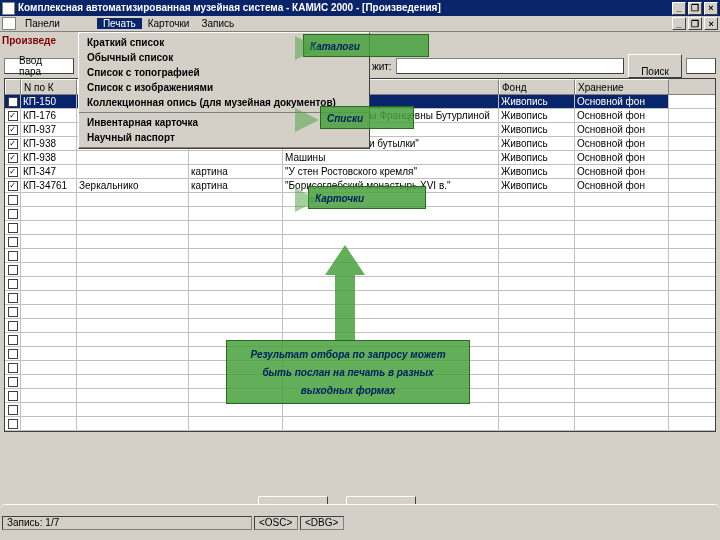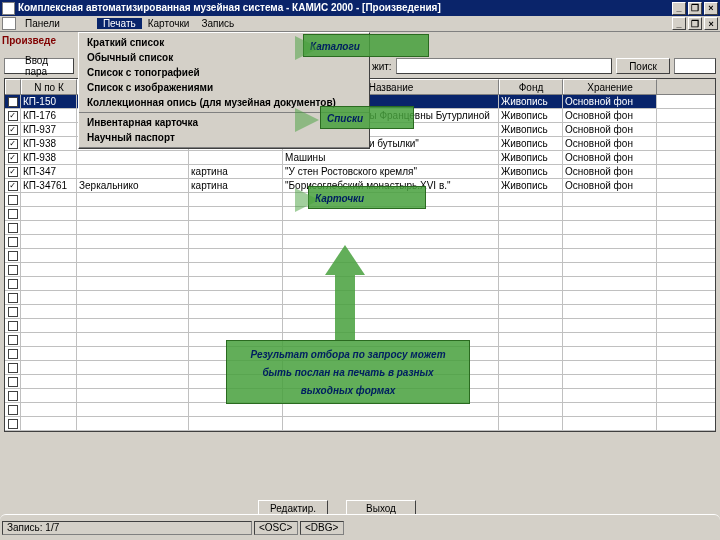--- a/index.html
+++ b/index.html
@@ -6,40 +6,40 @@
   body { width: 720px; height: 540px; background: #d4d0c8; overflow: hidden; position: relative; }
   .outer-title { background: #0a246a; color: #fff; height: 16px; line-height: 16px; padding: 0 2px; display: flex; align-items: center; }
   .outer-title .t { flex: 1; font-weight: bold; }
   .winbtn { width: 14px; height: 13px; background: #d4d0c8; border: 1px solid #fff; border-right-color: #404040; border-bottom-color: #404040; margin-left: 2px; display: flex; align-items: center; justify-content: center; color: #000; font-size: 9px; font-weight: bold; }
   .menubar { background: #d4d0c8; height: 16px; display: flex; align-items: center; padding: 0 2px; border-bottom: 1px solid #808080; }
   .menubar span { padding: 0 6px; cursor: default; }
   .menubar .active { background: #08246b; color: #fff; margin-left: 31px; }
   .inner-title { background: #d4d0c8; height: 16px; display: flex; align-items: center; padding: 0 2px; }
   .inner-title .t { color: #800000; font-weight: bold; flex: 1; }
   .search-row { display: flex; align-items: center; height: 20px; padding: 2px 4px; gap: 4px; }
-  .fld { background: #fff; border: 1px solid #404040; border-top-color: #808080; border-left-color: #808080; height: 16px; padding: 0 20px; display: flex; align-items: center; }
-  .btn { background: #d4d0c8; border: 1px solid #fff; border-right-color: #404040; border-bottom-color: #404040; height: 16px; padding: 0 8px; display: flex; align-items: center; justify-content: center; }
+  .fld { background: #fff; border: 1px solid #404040; border-top-color: #808080; border-left-color: #808080; height: 16px; padding: 0 14px; display: flex; align-items: center; }
+  .btn { background: #d4d0c8; border: 1px solid #fff; border-right-color: #404040; border-bottom-color: #404040; height: 24px; padding: 0 8px; display: flex; align-items: flex-end; justify-content: center; }
   .grid { position: relative; margin: 2px 4px; border: 1px solid #404040; background: #fff; }
   .ghead { display: flex; background: #d4d0c8; height: 16px; border-bottom: 1px solid #808080; }
-  .gh { border-right: 1px solid #808080; border-left: 1px solid #fff; border-top: 1px solid #fff; padding: 0 2px; display: flex; align-items: center; overflow: hidden; white-space: nowrap; justify-content: center; }
+  .gh { border-right: 1px solid #808080; border-left: 1px solid #fff; border-top: 1px solid #fff; padding: 0 2px; display: flex; align-items: center; overflow: hidden; white-space: nowrap; }
   .grow { display: flex; height: 14px; border-bottom: 1px solid #c0c0c0; }
   .gc { border-right: 1px solid #c0c0c0; padding: 0 2px; overflow: hidden; white-space: nowrap; display: flex; align-items: center; }
   .grow.sel .gc { background: #08246b; color: #fff; }
   .chkcell { width: 16px; justify-content: center; }
   .chk { width: 10px; height: 10px; background: #fff; border: 1px solid #404040; display: flex; align-items: center; justify-content: center; font-size: 8px; }
-  .col-id { width: 56px; } .col-auth { width: 112px; } .col-type { width: 94px; } .col-name { width: 216px; } .col-fond { width: 64px; } .col-stor { width: 94px; }
+  .col-id { width: 56px; } .col-auth { width: 112px; } .col-type { width: 94px; } .col-name { width: 216px; } .col-fond { width: 76px; } .col-stor { width: 94px; }
   .dropdown { position: absolute; left: 78px; top: 32px; width: 292px; background: #d4d0c8; border: 1px solid #404040; border-top-color: #fff; border-left-color: #fff; z-index: 20; }
   .dropdown .sec { border-bottom: 1px solid #808080; padding: 2px 0; }
   .dropdown .item { padding: 2px 8px; font-weight: bold; color: #000; cursor: default; }
   .callout { position: absolute; background: rgba(70,160,60,0.85); border: 1px solid #2a6a20; padding: 4px 12px; color: #002060; font-family: "Times New Roman", serif; font-size: 15px; font-style: italic; font-weight: bold; z-index: 30; }
   .arrow-up { position: absolute; left: 325px; top: 245px; width: 40px; height: 95px; z-index: 25; }
   .arrow-up::before { content: ""; position: absolute; left: 0; top: 0; border-left: 20px solid transparent; border-right: 20px solid transparent; border-bottom: 30px solid rgba(70,160,60,0.85); }
   .arrow-up::after { content: ""; position: absolute; left: 10px; top: 30px; width: 20px; height: 65px; background: rgba(70,160,60,0.85); }
   .bottom-btns { position: absolute; left: 0; bottom: 20px; width: 100%; height: 24px; display: flex; align-items: center; gap: 18px; padding-left: 258px; }
-  .status { position: absolute; left: 0; bottom: 0; width: 100%; height: 26px; background: #d4d0c8; border-top: 1px solid #fff; display: flex; align-items: center; border-radius: 6px; }
+  .status { position: absolute; left: 0; bottom: 0; width: 100%; height: 36px; background: #d4d0c8; border-top: 1px solid #fff; display: flex; align-items: center; border-radius: 6px; }
   .status .cell { border: 1px solid #808080; border-top-color: #404040; border-left-color: #404040; height: 14px; padding: 0 4px; margin-left: 2px; display: flex; align-items: center; }
   .appicon { width: 13px; height: 13px; background: #fff; border: 1px solid #808080; margin-right: 3px; display: inline-block; }
   .chev { position: absolute; left: 295px; z-index: 31; width: 0; height: 0; border-top: 12px solid transparent; border-bottom: 12px solid transparent; border-left: 24px solid rgba(70,160,60,0.5); }
 </style>
 </head>
 <body>
 
 <div class="outer-title">
   <span class="appicon"></span>
   <span class="t">Комплексная автоматизированная музейная система - КАМИС 2000 - [Произведения]</span>

